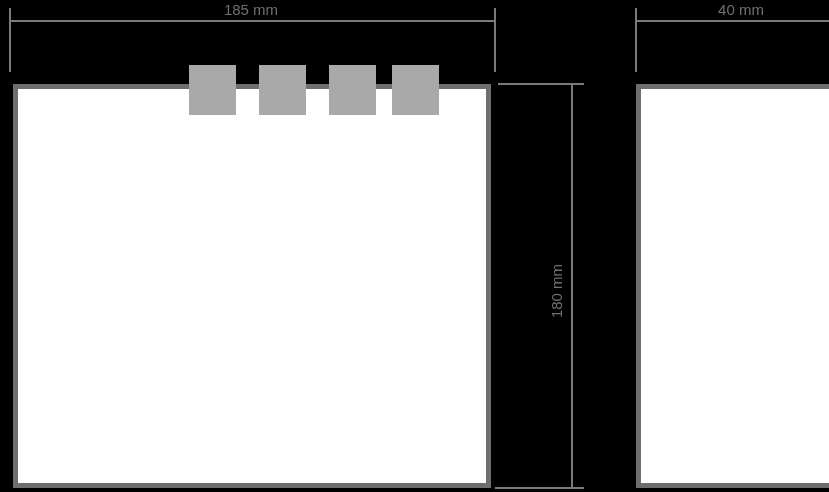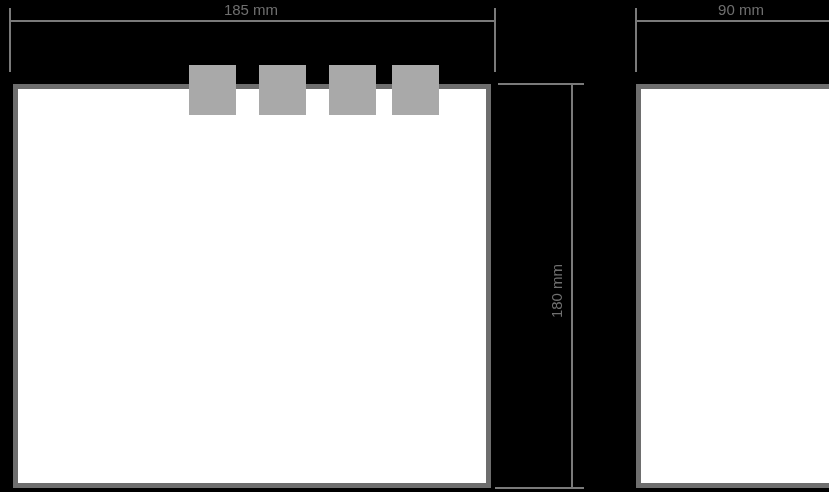--- a/index.html
+++ b/index.html
@@ -88,21 +88,21 @@
 <div class="stage">
 
   <div class="dline dim185-ext-l"></div>
   <div class="dline dim185-ext-r"></div>
   <div class="dline dim185-line"></div>
   <div class="dim-label label-185">185 mm</div>
 
   <div class="dline dim90-ext-l"></div>
   <div class="dline dim90-ext-r"></div>
   <div class="dline dim90-line"></div>
-  <div class="dim-label label-90">90 mm</div>
+  <div class="dim-label label-90">40 mm</div>
 
   <div class="dline dim180-ext-t"></div>
   <div class="dline dim180-ext-b"></div>
   <div class="dline dim180-line"></div>
   <div class="dim-label label-180">180 mm</div>
 
   <div class="panel panel-front"></div>
   <div class="tab tab-1"></div>
   <div class="tab tab-2"></div>
   <div class="tab tab-3"></div>

